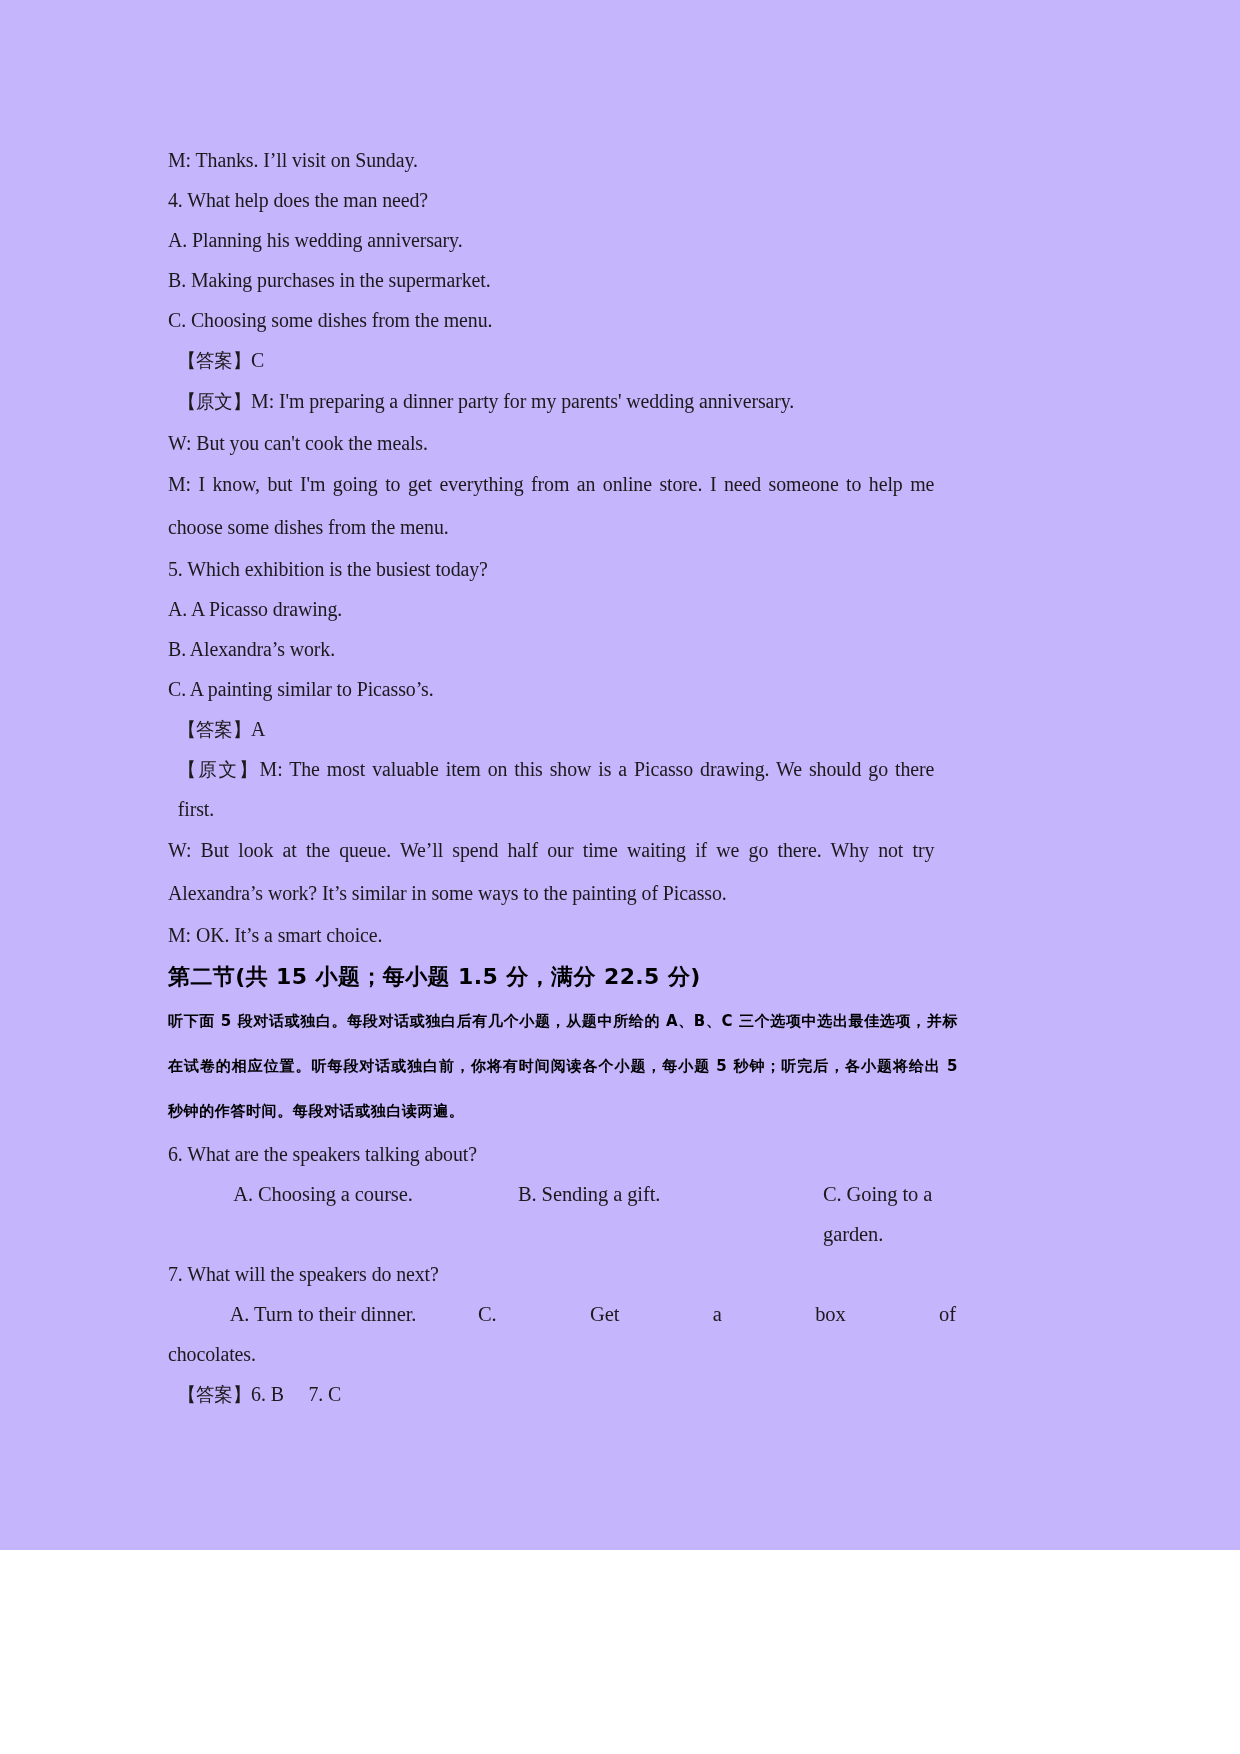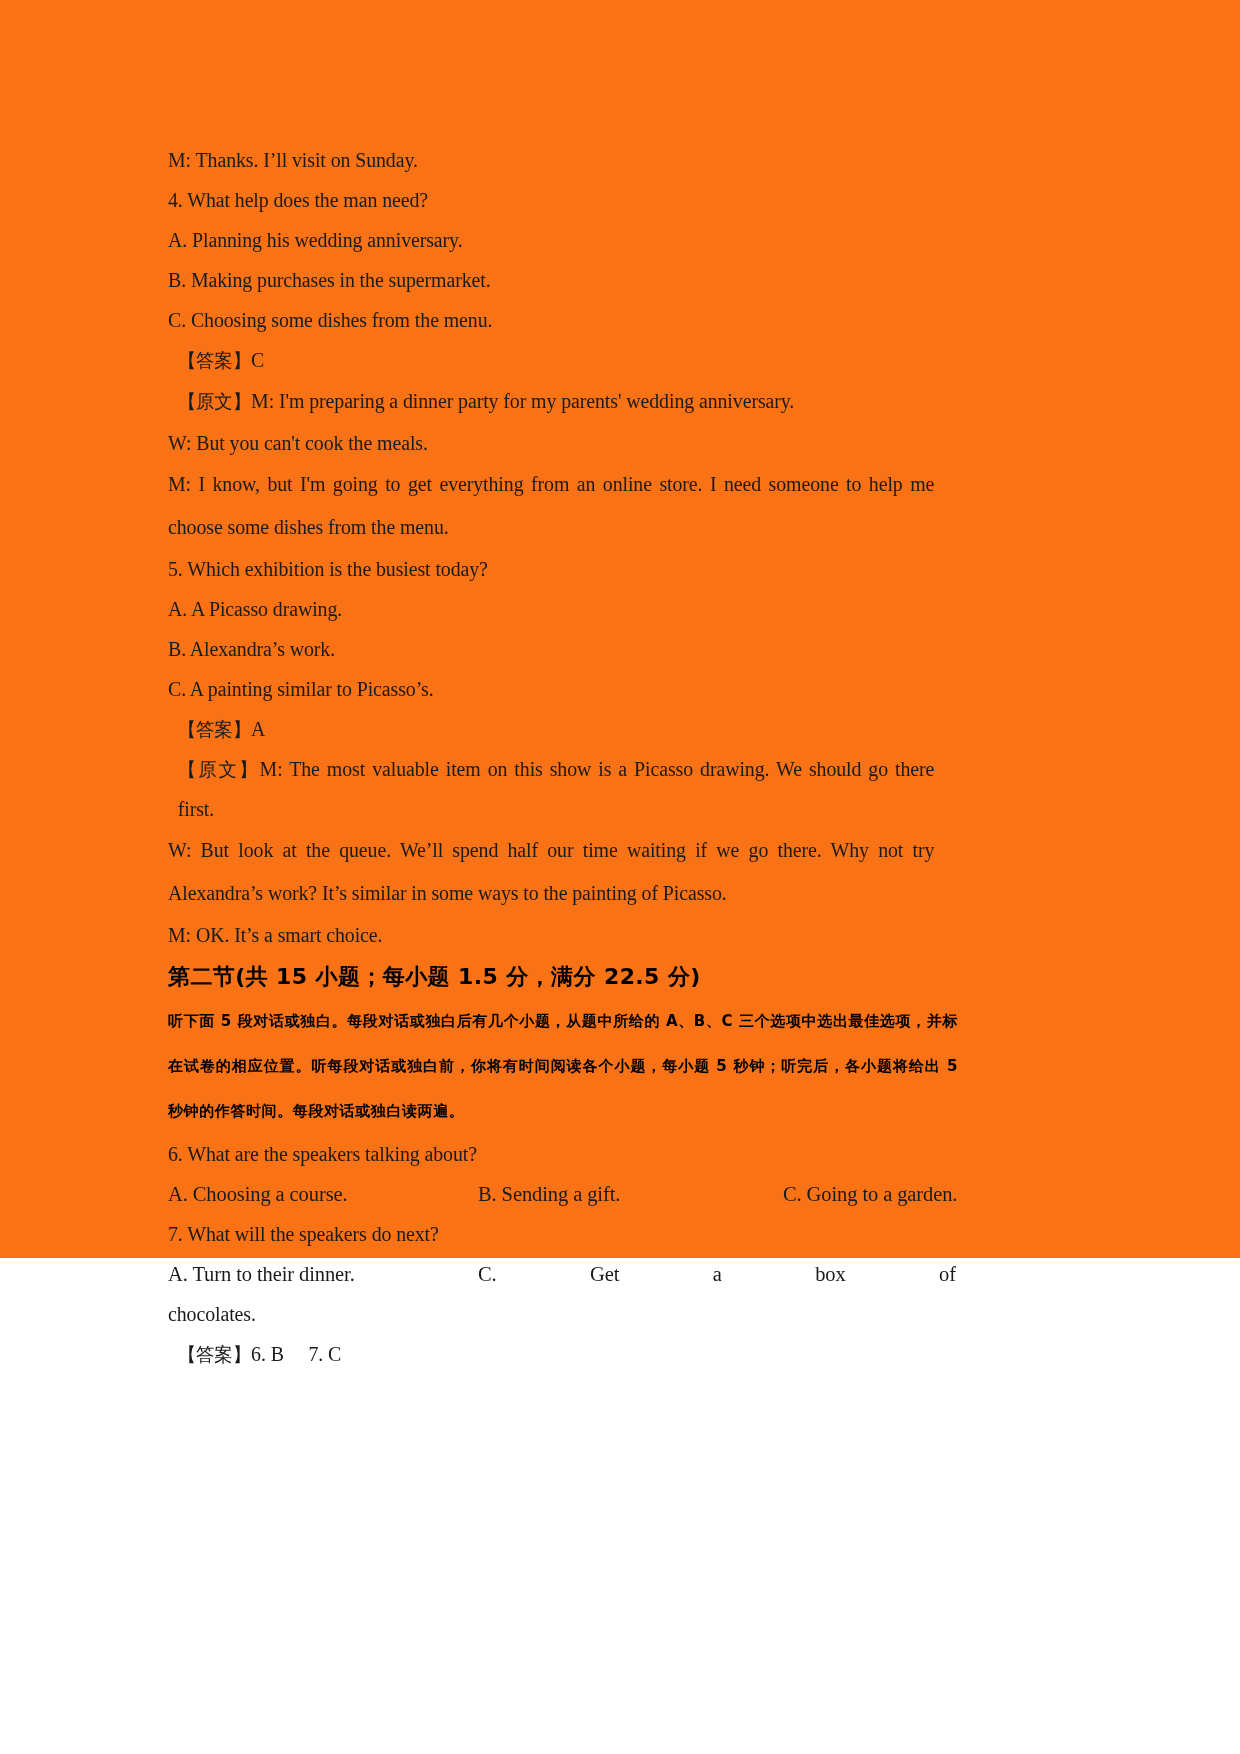--- a/index.html
+++ b/index.html
@@ -10,22 +10,22 @@
   body {
     width: 1240px;
     height: 1754px;
     font-family: "Liberation Serif", "DejaVu Serif", serif;
     color: #000000;
     -webkit-font-smoothing: antialiased;
   }
   .page {
     position: relative;
     width: 1240px;
-    height: 1258px;
-    background: #f97316;
+    height: 1550px;
+    background: #c4b5fd;
     box-sizing: border-box;
     padding: 140px 175px 0 168px;
   }
   .doc {
     width: 790px;
   }
 
   
   .line {
     font-size: 20.5px;
@@ -83,22 +83,22 @@
   }
 
   
   .opt-row {
     display: flex;
     font-size: 20.5px;
     line-height: 40px;
     color: #1a1a1a;
     letter-spacing: -0.1px;
   }
-  .opt-a { width: 310px; flex: 0 0 310px; }
-  .opt-b { width: 305px; flex: 0 0 305px; }
+  .opt-a { width: 310px; flex: 0 0 310px; text-align: center; }
+  .opt-b { width: 305px; flex: 0 0 305px; margin-left: 40px; }
   .opt-c { flex: 1 1 auto; }
   .opt-c.spread {
     display: flex;
     justify-content: space-between;
     padding-right: 2px;
   }
   .indent { padding-left: 10px; }
 </style>
 </head>
 <body>

